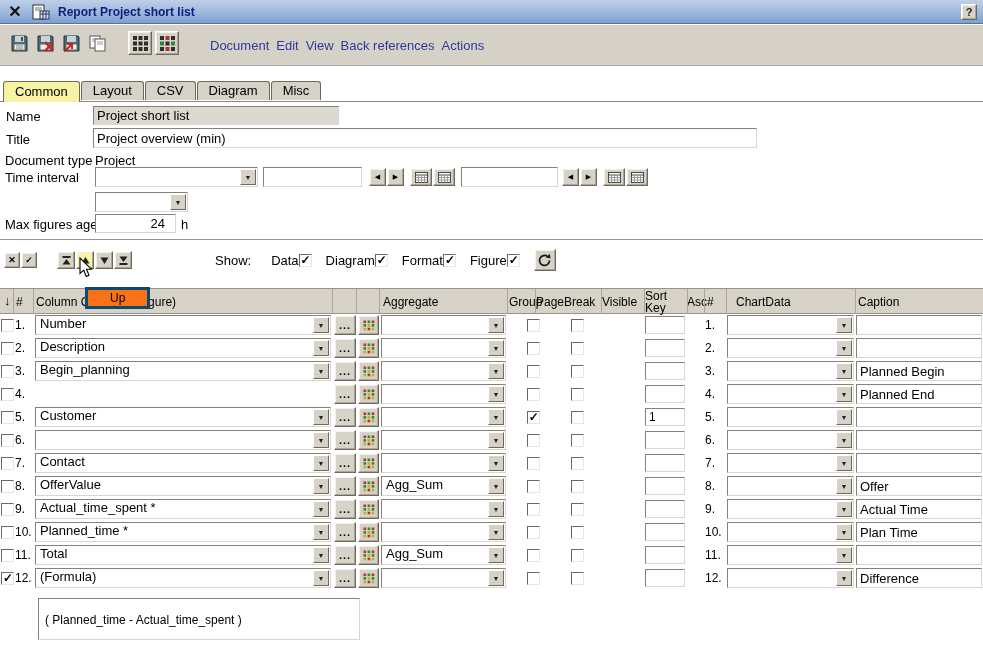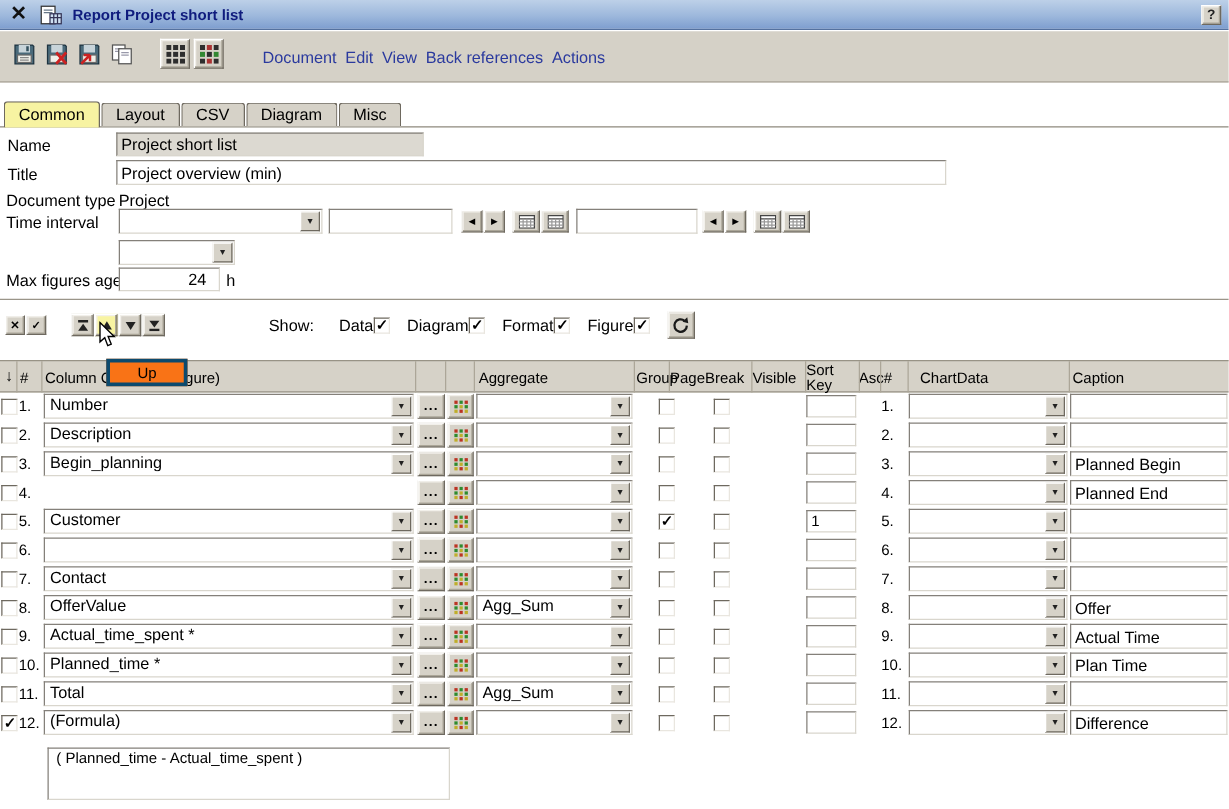--- a/index.html
+++ b/index.html
@@ -31,21 +31,21 @@
 .tin.gray{background:#dcd9d1}
 .dd{position:absolute;background:#fff;border:1px solid;border-color:#84807a #d9d6cd #d9d6cd #84807a}
 .dd .ddtext{position:absolute;left:4px;top:0;right:18px;font-size:13px;white-space:nowrap;overflow:hidden}
 .dd .ddbtn{position:absolute;top:1px;right:1px;bottom:1px;width:16px;background:#d6d2c8;
   border:1px solid;border-color:#fff #6e695f #6e695f #fff;font-size:7px;color:#222;
   display:flex;align-items:center;justify-content:center}
 input[type=checkbox].cb{appearance:none;-webkit-appearance:none;width:13px;height:13px;background:#fff;
   border:1px solid;border-color:#6e695f #e9e6df #e9e6df #6e695f;position:relative;margin:0}
 input[type=checkbox].cb:checked::after{content:"\2713";position:absolute;left:1px;top:-2px;font-size:12px;font-weight:bold;color:#000}
 
-#tabstrip{position:absolute;left:3px;top:81px;height:21px;display:flex;align-items:center;z-index:4}
+#tabstrip{position:absolute;left:3px;top:81px;height:21px;display:flex;align-items:flex-start;z-index:4}
 .tab{height:19px;line-height:18px;padding:0 11px;background:#d6d2c8;border:1px solid #6e695f;border-bottom:none;
   border-radius:3px 3px 0 0;margin-right:1px;font-size:13px}
 .tab.active{height:21px;line-height:20px;background:#f7f3a2}
 #tab-baseline{position:absolute;left:0;top:101px;width:983px;height:1px;background:#8e897d;z-index:3}
 
 .flabel{position:absolute;font-size:13px}
 #sep{position:absolute;left:0;top:239px;width:983px;height:2px;border-top:1px solid #9a9589;border-bottom:1px solid #fff}
 
 #btn-selnone{position:absolute;left:4px;top:252px;width:16px;height:16px;font-size:9px;font-weight:bold}
 #btn-selall{position:absolute;left:21px;top:252px;width:16px;height:16px;font-size:9px;font-weight:bold}
@@ -79,21 +79,21 @@
 .trow .groupcb{position:absolute;left:510px;top:5px}
 .trow .pbcb{position:absolute;left:538px;top:5px}
 .trow .viscb{position:absolute;left:609px;top:5px}
 .trow .sortkey{left:645px;top:2px;width:40px;height:18px;font-size:12px}
 .trow .asccb{position:absolute;left:688px;top:5px}
 .trow .rnum2{position:absolute;left:705px;top:4px;font-size:12px}
 .trow .chartdd{left:727px;top:1px;width:127px;height:20px}
 .trow .captionin{left:856px;top:1px;width:126px;height:20px}
 
 #formula-box{position:absolute;left:38px;top:598px;width:322px;height:42px;background:#fff;
-  border:1px solid;border-color:#84807a #d9d6cd #d9d6cd #84807a;padding:0 6px;font-size:12px}
+  border:1px solid;border-color:#84807a #d9d6cd #d9d6cd #84807a;padding:14px 6px;font-size:12px}
 
 .tibtn{position:absolute;height:18px}
 </style>
 </head>
 <body>
 
 <div id="titlebar">
   <button id="close-btn">✕</button>
   <span id="win-icon">
     <svg width="18" height="16">

